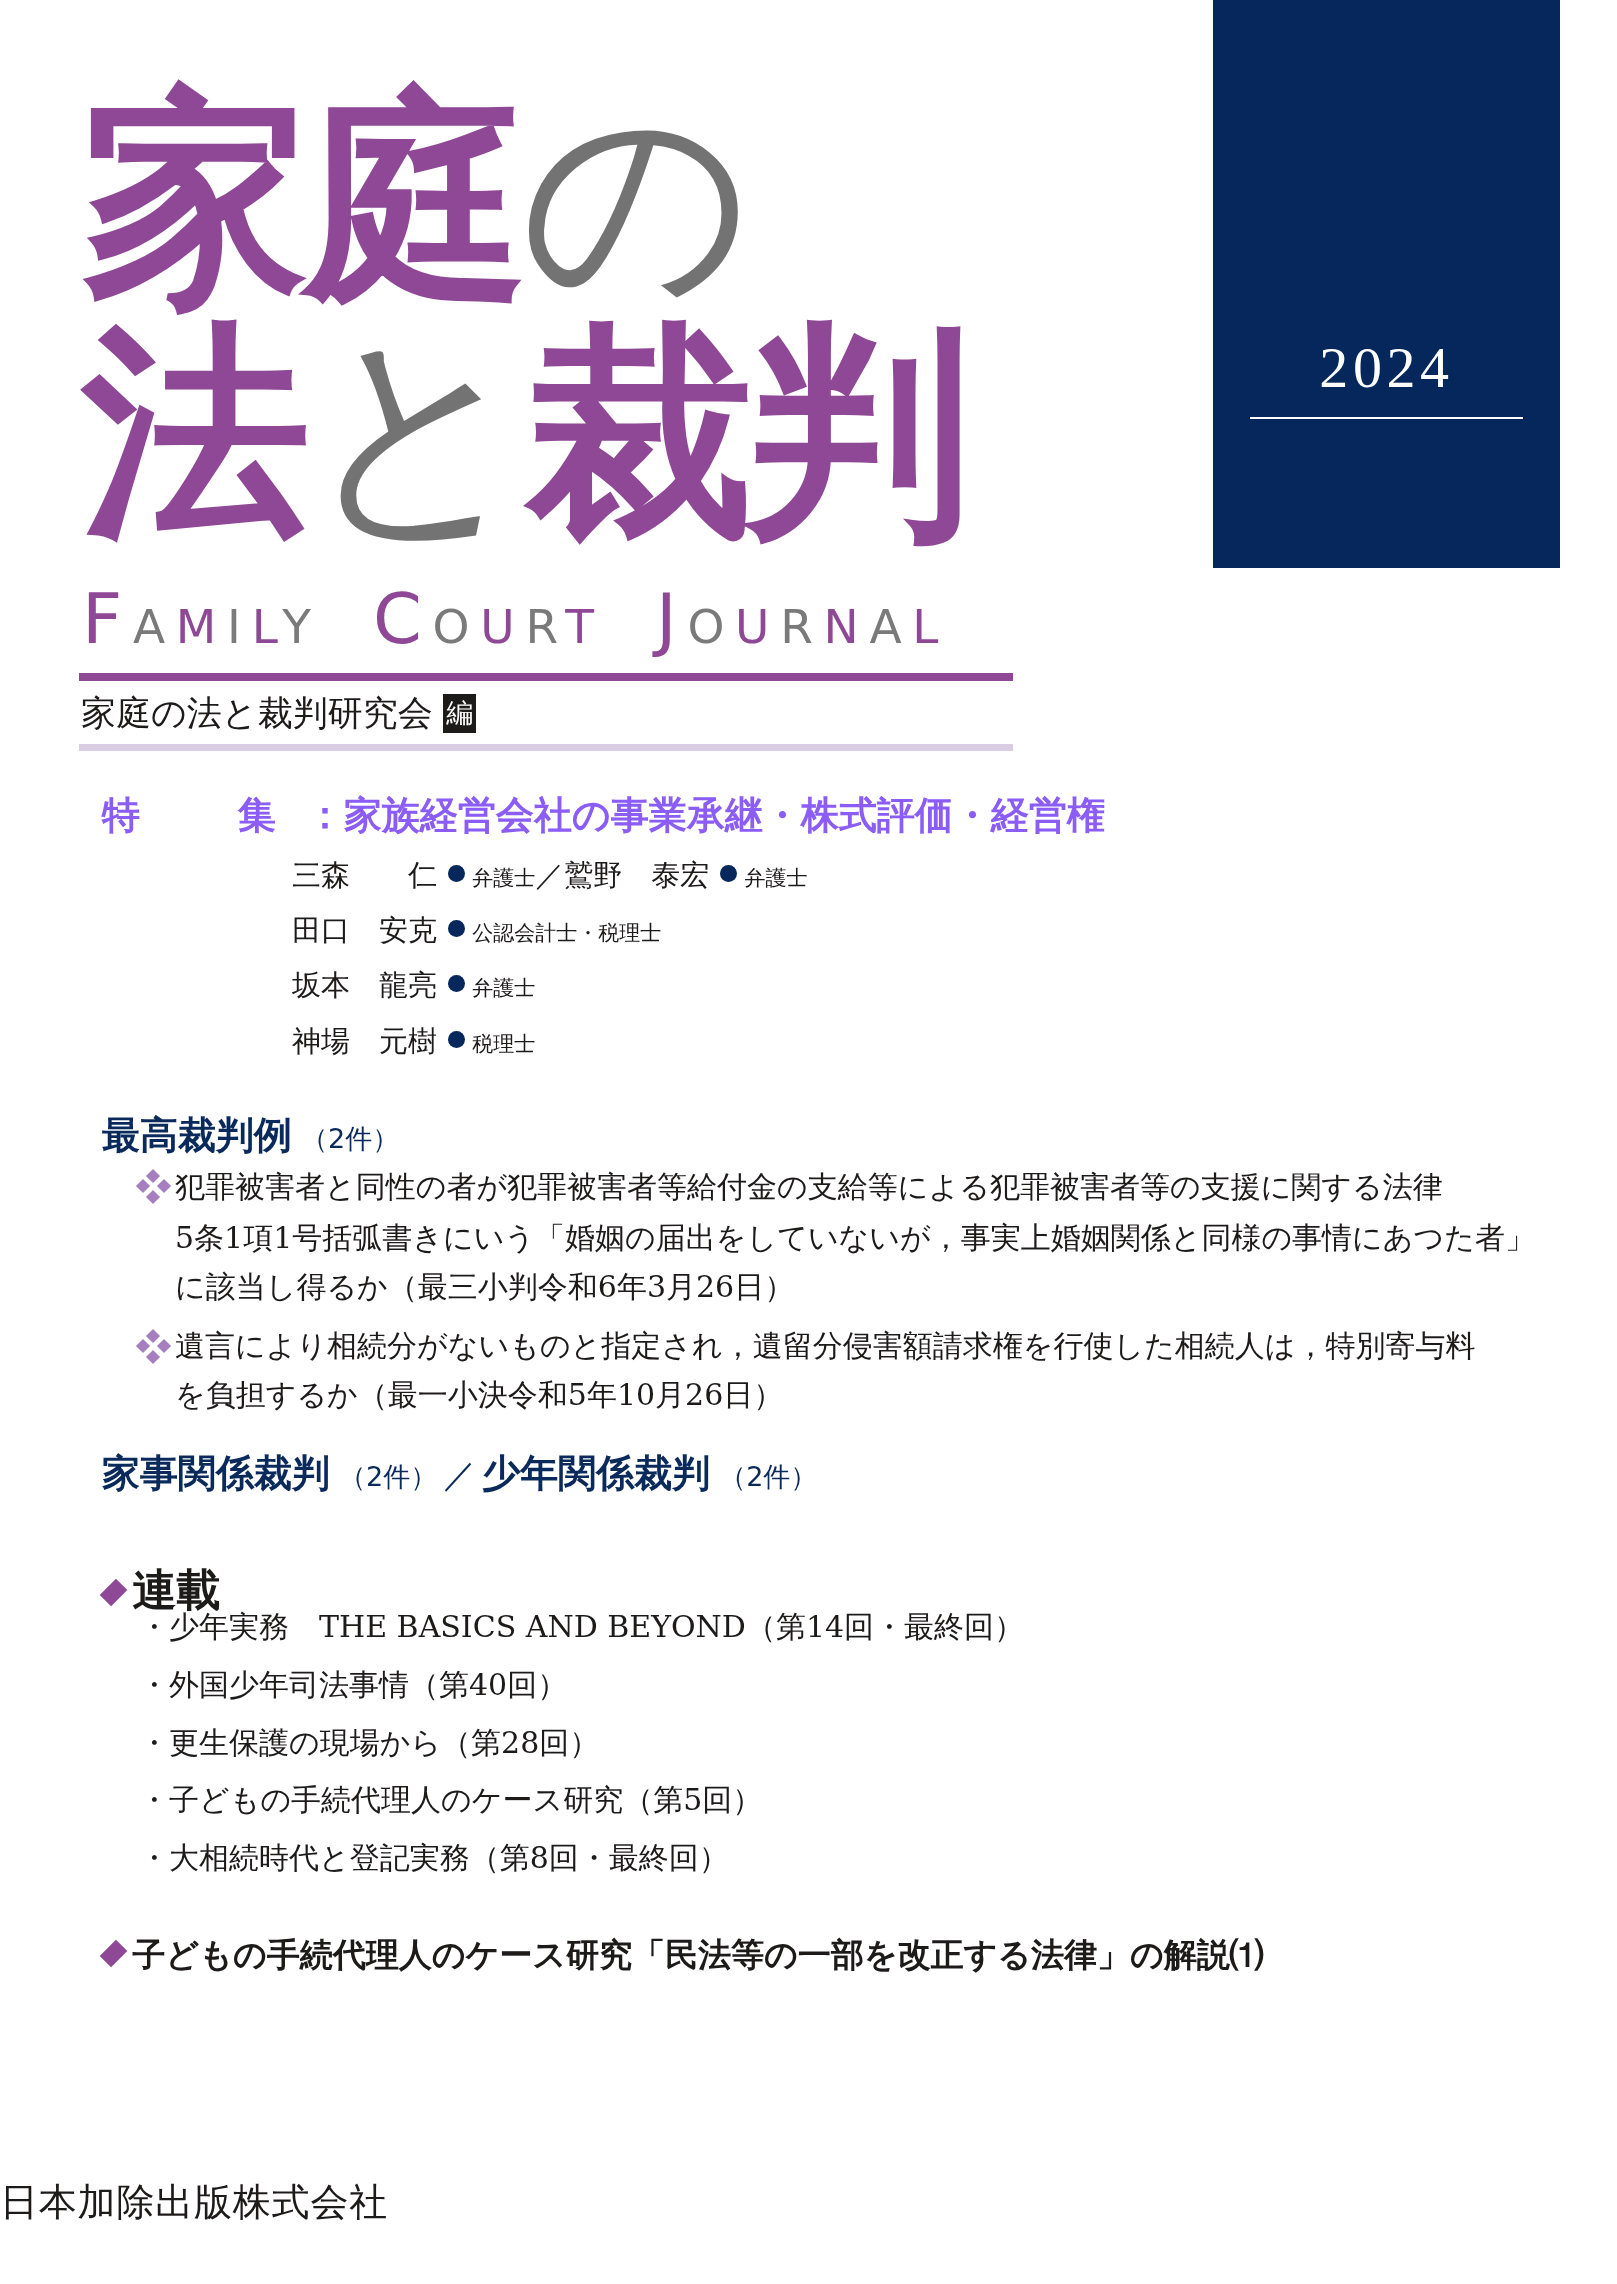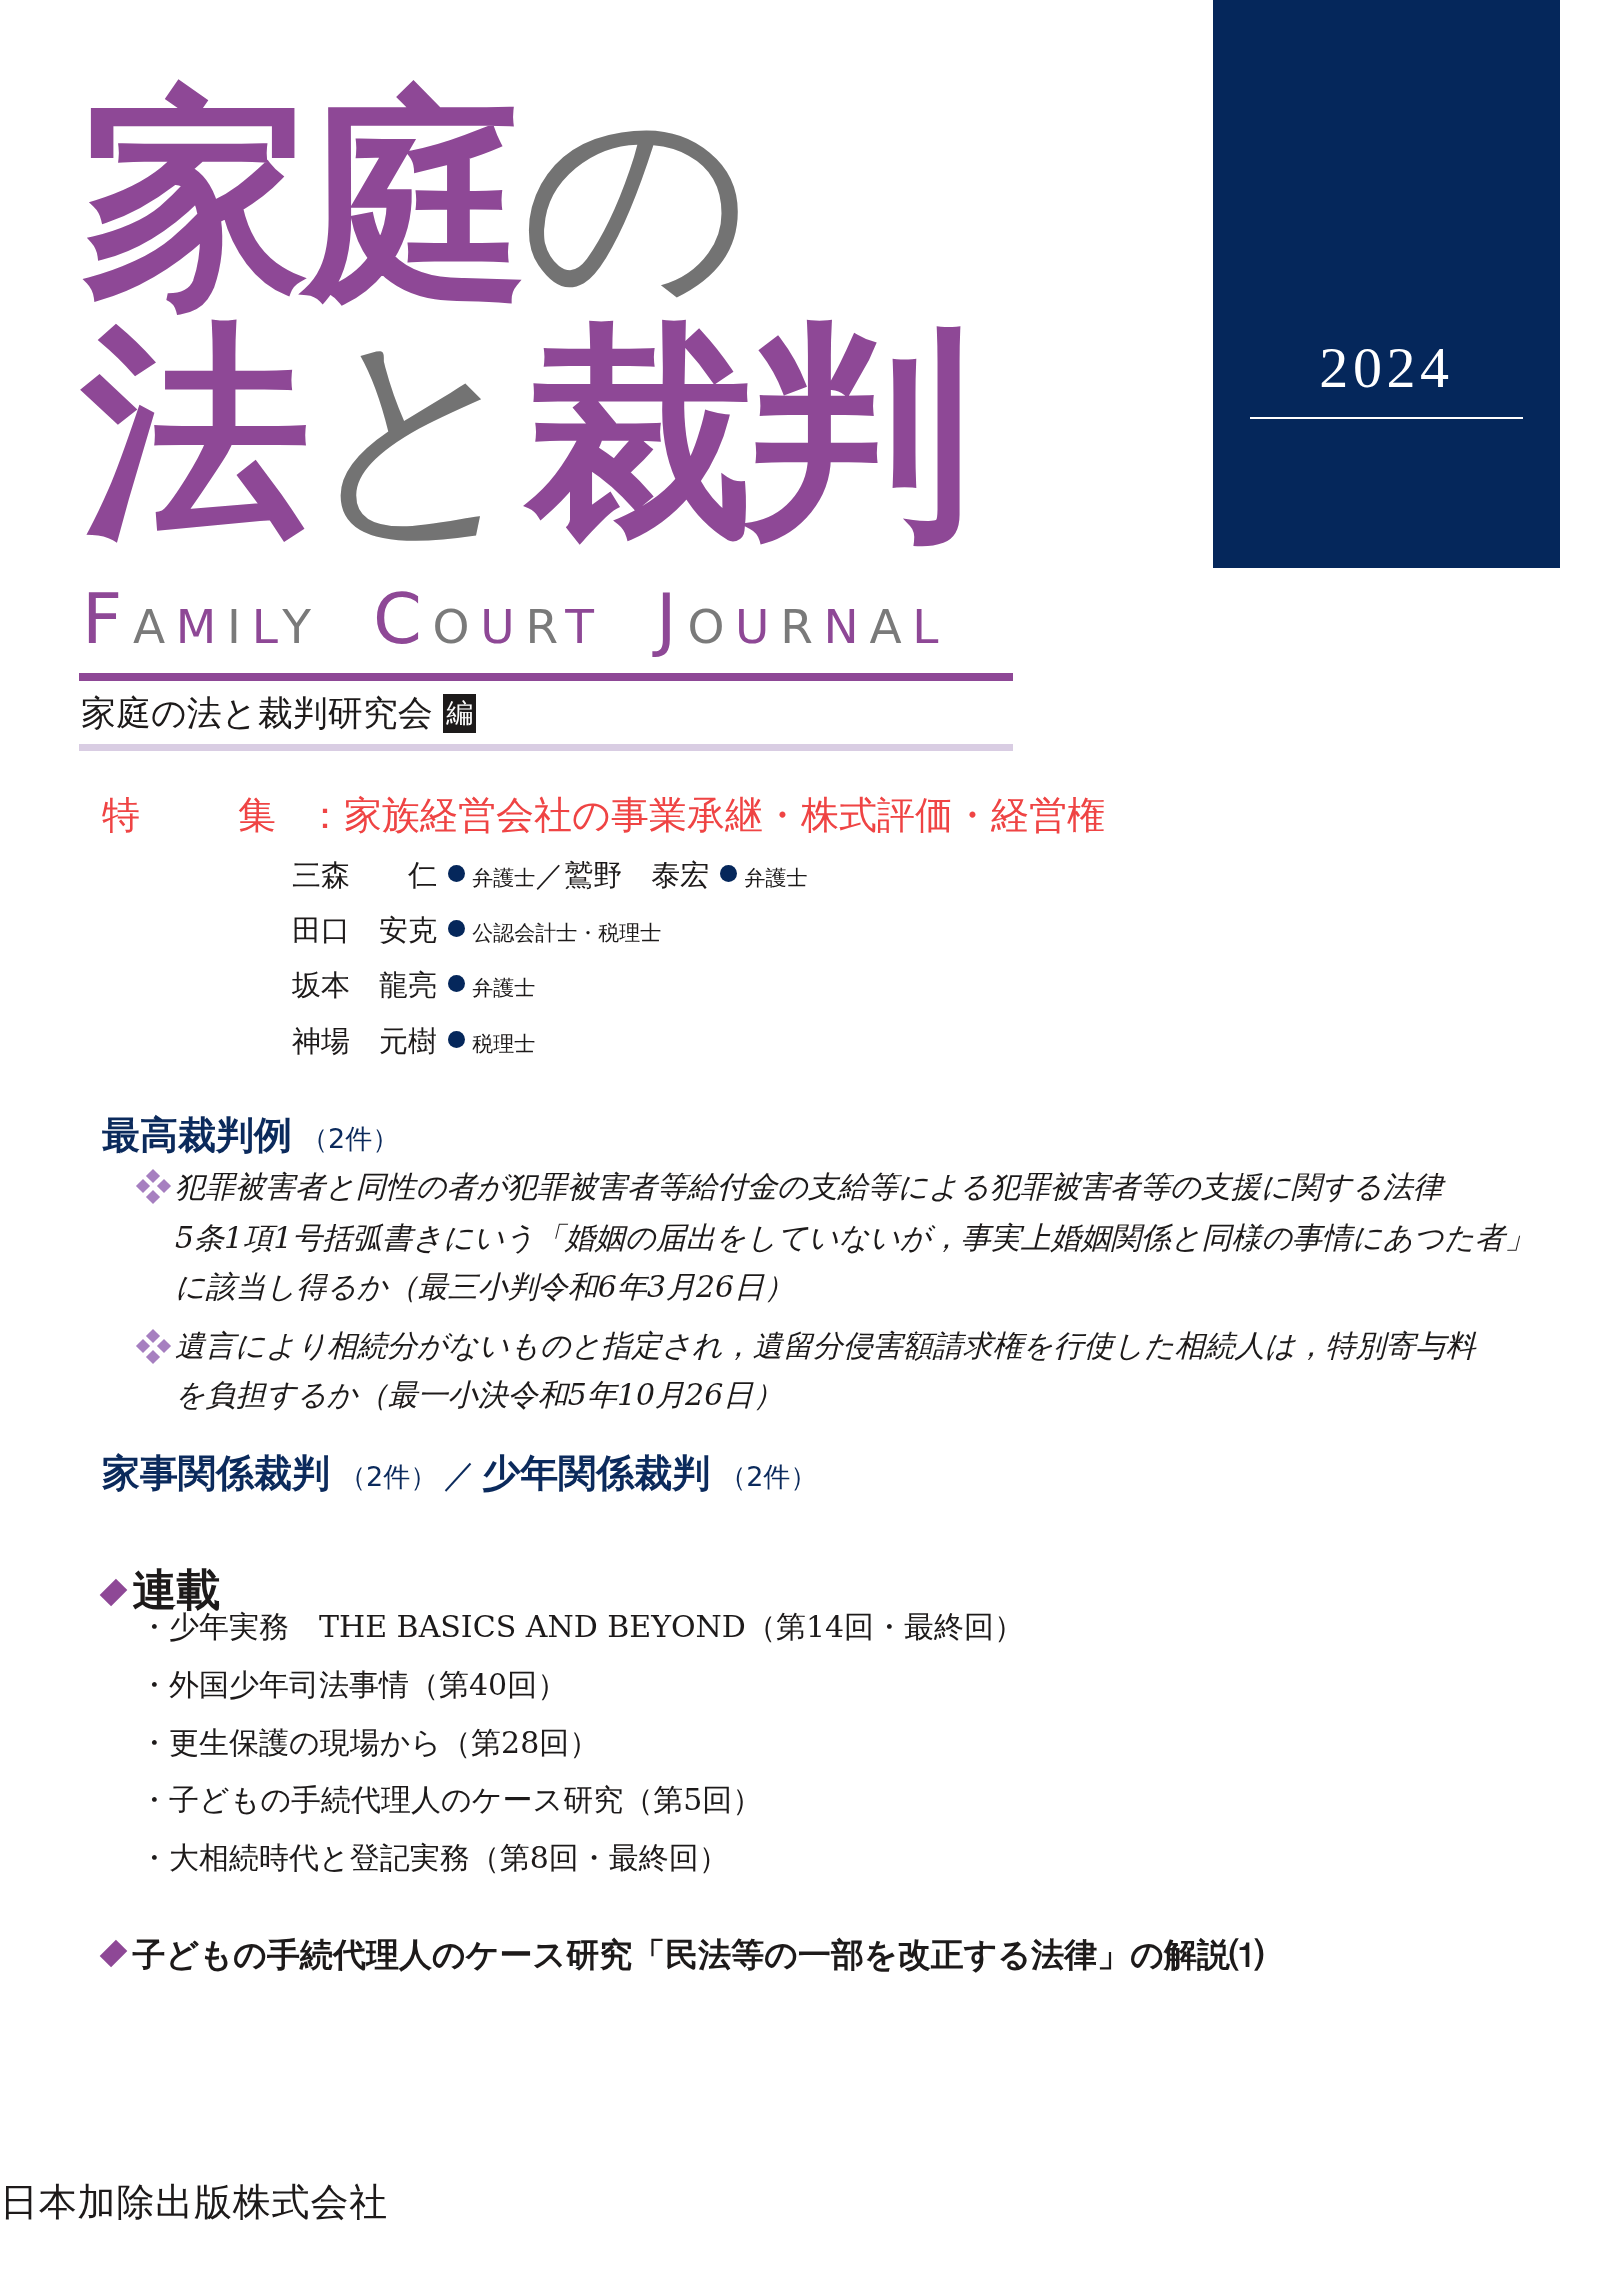--- a/index.html
+++ b/index.html
@@ -16,29 +16,29 @@
   .fcj .g{color:#7a7a7a;}
   .rule-purple{position:absolute;left:79px;top:673px;width:934px;height:8.4px;background:#8e4896;}
   .editor{position:absolute;left:81px;top:690px;font-family:"DejaVu Sans",sans-serif;font-size:35px;color:#1d1a1a;white-space:nowrap;}
   .editor .badge{display:inline-block;background:#1d1a1a;color:#fff;font-size:27px;padding:1.5px 3px;margin-left:10.7px;vertical-align:3px;}
   .rule-light{position:absolute;left:79px;top:744px;width:934px;height:6.9px;background:#d9cde3;}
   .issue-box{position:absolute;left:1213px;top:0;width:347px;height:568px;background:#05275b;color:#fff;text-align:center;}
   .issue-num{position:absolute;left:0;right:0;top:76px;font-family:"DejaVu Serif",serif;font-size:228px;line-height:1;letter-spacing:-4.6px;}
   .issue-year{position:absolute;left:0;right:0;top:339px;font-family:Liberation Serif, serif;font-size:58px;letter-spacing:4.6px;line-height:1;}
   .issue-rule{position:absolute;left:37px;right:37px;top:417px;height:2.3px;background:#fff;}
   .issue-month{position:absolute;left:0;right:0;top:440px;font-family:"DejaVu Serif",serif;font-size:44px;line-height:1;letter-spacing:1.5px;}
-  .feature-head{position:absolute;left:102px;top:790px;font-family:"DejaVu Sans",sans-serif;font-weight:normal;font-size:38px;white-space:nowrap;color:#ef4444;}
+  .feature-head{position:absolute;left:102px;top:790px;font-family:"DejaVu Sans",sans-serif;font-weight:bold;font-size:38px;white-space:nowrap;color:#8b5cf6;}
   .feature-head .lbl{letter-spacing:30px;}
   .author{position:absolute;left:292px;font-size:29px;white-space:nowrap;line-height:1;}
   .author .dot{display:inline-block;width:17px;height:17px;border-radius:50%;background:#05275b;margin:0 7.6px 0 10.7px;vertical-align:3px;}
   .author .role{font-size:21px;}
   .sec-head{position:absolute;left:102px;font-family:"DejaVu Sans",sans-serif;font-weight:bold;font-size:38px;color:#0b2a5c;white-space:nowrap;line-height:1;}
   .sec-head .cnt{font-weight:normal;font-size:27px;margin-left:9px;}
   .sec-head .sep{font-weight:normal;font-size:33px;margin:0 6px;}
-  .case{position:absolute;left:175px;font-size:30px;line-height:1;white-space:nowrap;font-style:italic;}
+  .case{position:absolute;left:175px;font-size:30px;line-height:1;white-space:nowrap;}
   .diamond4{position:absolute;left:136px;width:35px;height:35px;}
   .diamond4 i{position:absolute;width:10px;height:10px;background:#a67fc0;transform:rotate(45deg);}
   .series-head{position:absolute;left:102px;top:1558px;font-family:"DejaVu Sans",sans-serif;font-weight:bold;font-size:44px;line-height:1;white-space:nowrap;margin-top:10px;}
   .bigdiamond{display:inline-block;width:23px;height:23px;background:#8e4896;transform:rotate(45deg) scaleX(0.7);margin-right:7.6px;vertical-align:1.5px;}
   .series-item{position:absolute;left:139px;font-size:30px;line-height:1;white-space:nowrap;}
   .special{position:absolute;left:102px;top:1938px;font-family:"DejaVu Sans",sans-serif;font-weight:bold;font-size:33px;line-height:1;white-space:nowrap;}
   .publisher{position:absolute;left:0;width:1618px;top:2177px;text-align:left;font-family:"DejaVu Sans",sans-serif;font-size:38px;color:#1d1a1a;letter-spacing:0.8px;}
 </style>
 </head>
 <body>

